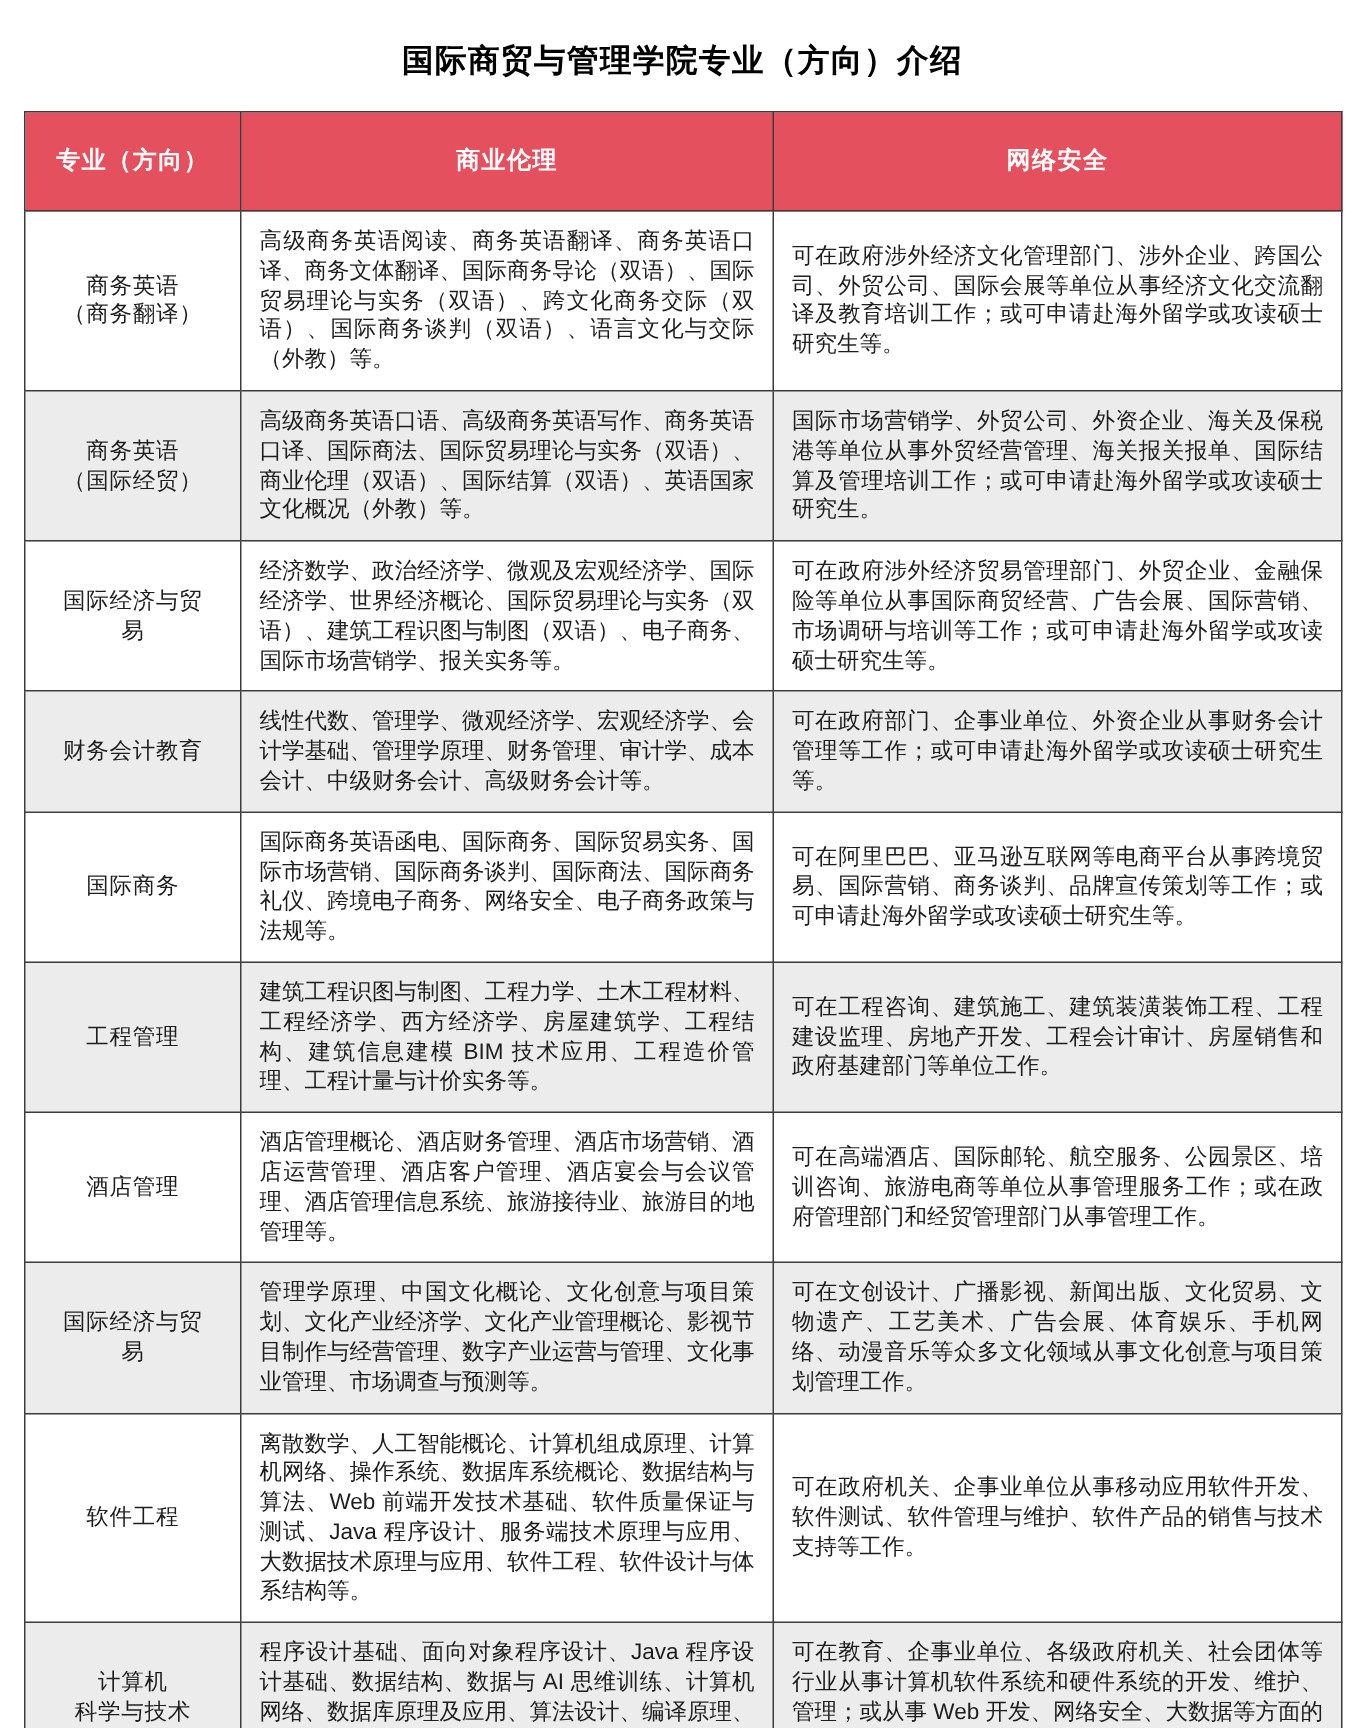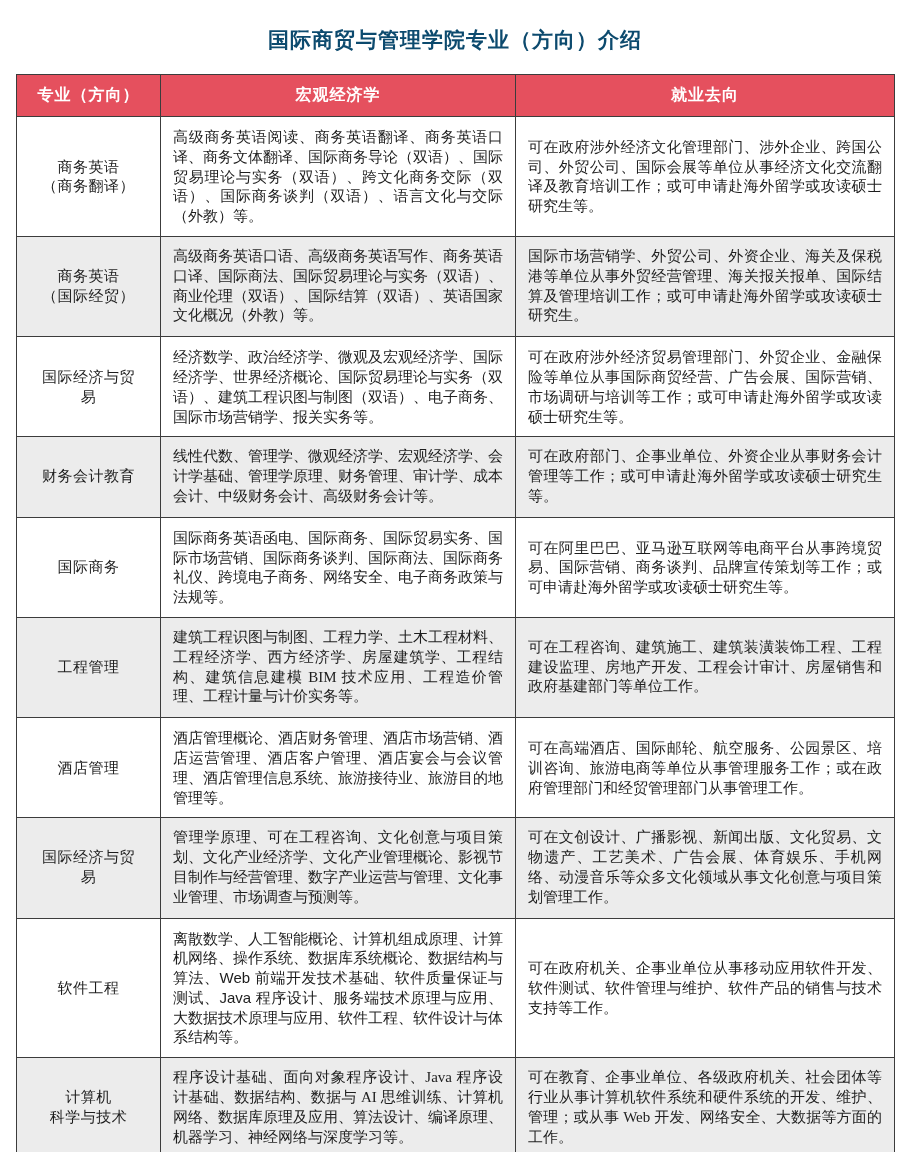--- a/index.html
+++ b/index.html
@@ -13,39 +13,39 @@
     width: 910px;
     min-height: 1152px;
     background: #ffffff;
     box-sizing: border-box;
     overflow: hidden;
   }
   .title {
     text-align: center;
     font-size: 21px;
     font-weight: bold;
-    color: #0c4a6e;
+    color: #000000;
     letter-spacing: 1px;
     padding: 26px 0 20px 0;
   }
   table.majors {
     border-collapse: collapse;
     table-layout: fixed;
     width: 878px;
     margin: 0 16px;
   }
   col.c-major   { width: 144px; }
   col.c-courses { width: 355px; }
   col.c-careers { width: 379px; }
   th {
     background: #e5505e;
     color: #ffffff;
     font-size: 16px;
     font-weight: bold;
-    padding: 10px 6px;
+    padding: 22px 6px;
     border: 1px solid #3c3c3c;
     letter-spacing: 1px;
   }
   td {
     border: 1px solid #3c3c3c;
     font-size: 15px;
     line-height: 1.32;
     color: #1d1d1d;
     padding: 10px 12px;
     vertical-align: middle;
@@ -56,41 +56,40 @@
     white-space: pre-line;
     padding: 10px 20px;
     letter-spacing: 0.5px;
   }
   td.courses, td.careers {
     text-align: justify;
     text-justify: inter-character;
   }
   tr.alt td {
     background: #ececec;
-    font-family: Liberation Serif, serif;
   }
 </style>
 </head>
 <body>
 
 <div class="page">
 
   <div class="title">国际商贸与管理学院专业（方向）介绍</div>
 
   <table class="majors">
     <colgroup>
       <col class="c-major">
       <col class="c-courses">
       <col class="c-careers">
     </colgroup>
     <thead>
       <tr>
         <th>专业（方向）</th>
-        <th>宏观经济学</th>
-        <th>就业去向</th>
+        <th>商业伦理</th>
+        <th>网络安全</th>
       </tr>
     </thead>
     <tbody>
       <tr>
         <td class="major">商务英语
 （商务翻译）</td>
         <td class="courses">高级商务英语阅读、商务英语翻译、商务英语口译、商务文体翻译、国际商务导论（双语）、国际贸易理论与实务（双语）、跨文化商务交际（双语）、国际商务谈判（双语）、语言文化与交际（外教）等。</td>
         <td class="careers">可在政府涉外经济文化管理部门、涉外企业、跨国公司、外贸公司、国际会展等单位从事经济文化交流翻译及教育培训工作；或可申请赴海外留学或攻读硕士研究生等。</td>
       </tr>
       <tr class="alt">
@@ -119,21 +118,21 @@
         <td class="courses">建筑工程识图与制图、工程力学、土木工程材料、工程经济学、西方经济学、房屋建筑学、工程结构、建筑信息建模 BIM 技术应用、工程造价管理、工程计量与计价实务等。</td>
         <td class="careers">可在工程咨询、建筑施工、建筑装潢装饰工程、工程建设监理、房地产开发、工程会计审计、房屋销售和政府基建部门等单位工作。</td>
       </tr>
       <tr>
         <td class="major">酒店管理</td>
         <td class="courses">酒店管理概论、酒店财务管理、酒店市场营销、酒店运营管理、酒店客户管理、酒店宴会与会议管理、酒店管理信息系统、旅游接待业、旅游目的地管理等。</td>
         <td class="careers">可在高端酒店、国际邮轮、航空服务、公园景区、培训咨询、旅游电商等单位从事管理服务工作；或在政府管理部门和经贸管理部门从事管理工作。</td>
       </tr>
       <tr class="alt">
         <td class="major">国际经济与贸易</td>
-        <td class="courses">管理学原理、可在工程咨询、文化创意与项目策划、文化产业经济学、文化产业管理概论、影视节目制作与经营管理、数字产业运营与管理、文化事业管理、市场调查与预测等。</td>
+        <td class="courses">管理学原理、中国文化概论、文化创意与项目策划、文化产业经济学、文化产业管理概论、影视节目制作与经营管理、数字产业运营与管理、文化事业管理、市场调查与预测等。</td>
         <td class="careers">可在文创设计、广播影视、新闻出版、文化贸易、文物遗产、工艺美术、广告会展、体育娱乐、手机网络、动漫音乐等众多文化领域从事文化创意与项目策划管理工作。</td>
       </tr>
       <tr>
         <td class="major">软件工程</td>
         <td class="courses">离散数学、人工智能概论、计算机组成原理、计算机网络、操作系统、数据库系统概论、数据结构与算法、Web 前端开发技术基础、软件质量保证与测试、Java 程序设计、服务端技术原理与应用、大数据技术原理与应用、软件工程、软件设计与体系结构等。</td>
         <td class="careers">可在政府机关、企事业单位从事移动应用软件开发、软件测试、软件管理与维护、软件产品的销售与技术支持等工作。</td>
       </tr>
       <tr class="alt">
         <td class="major">计算机
 科学与技术</td>

